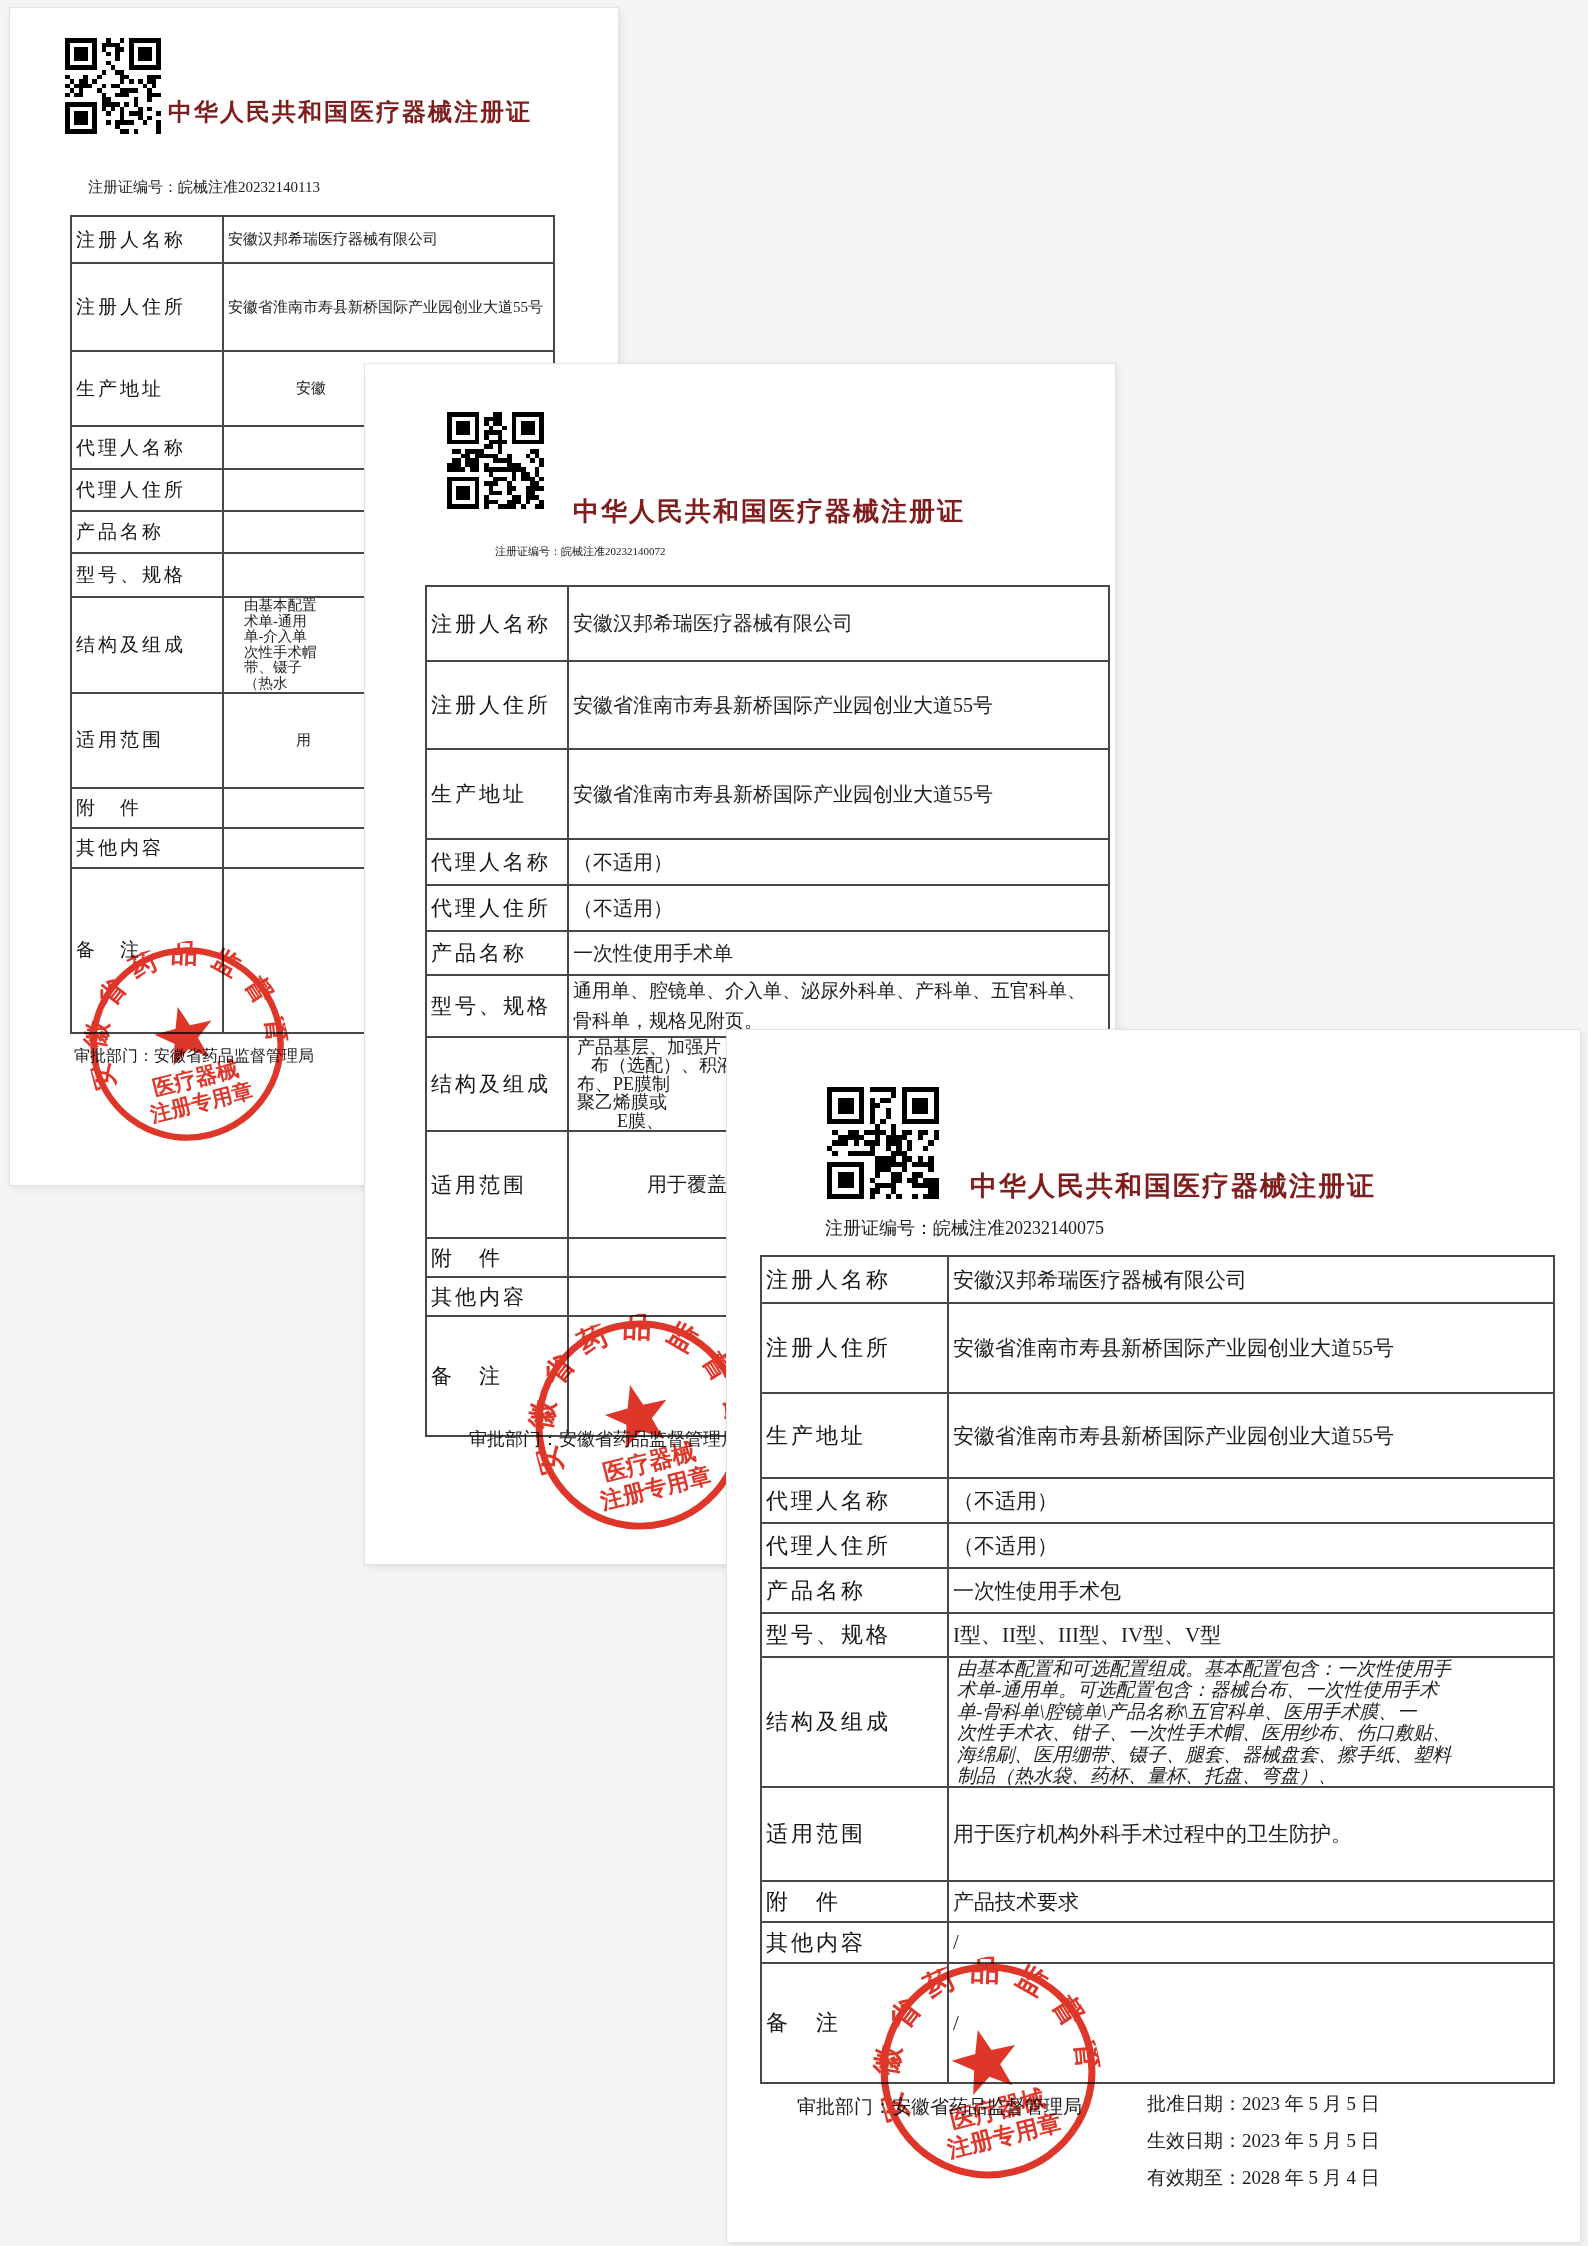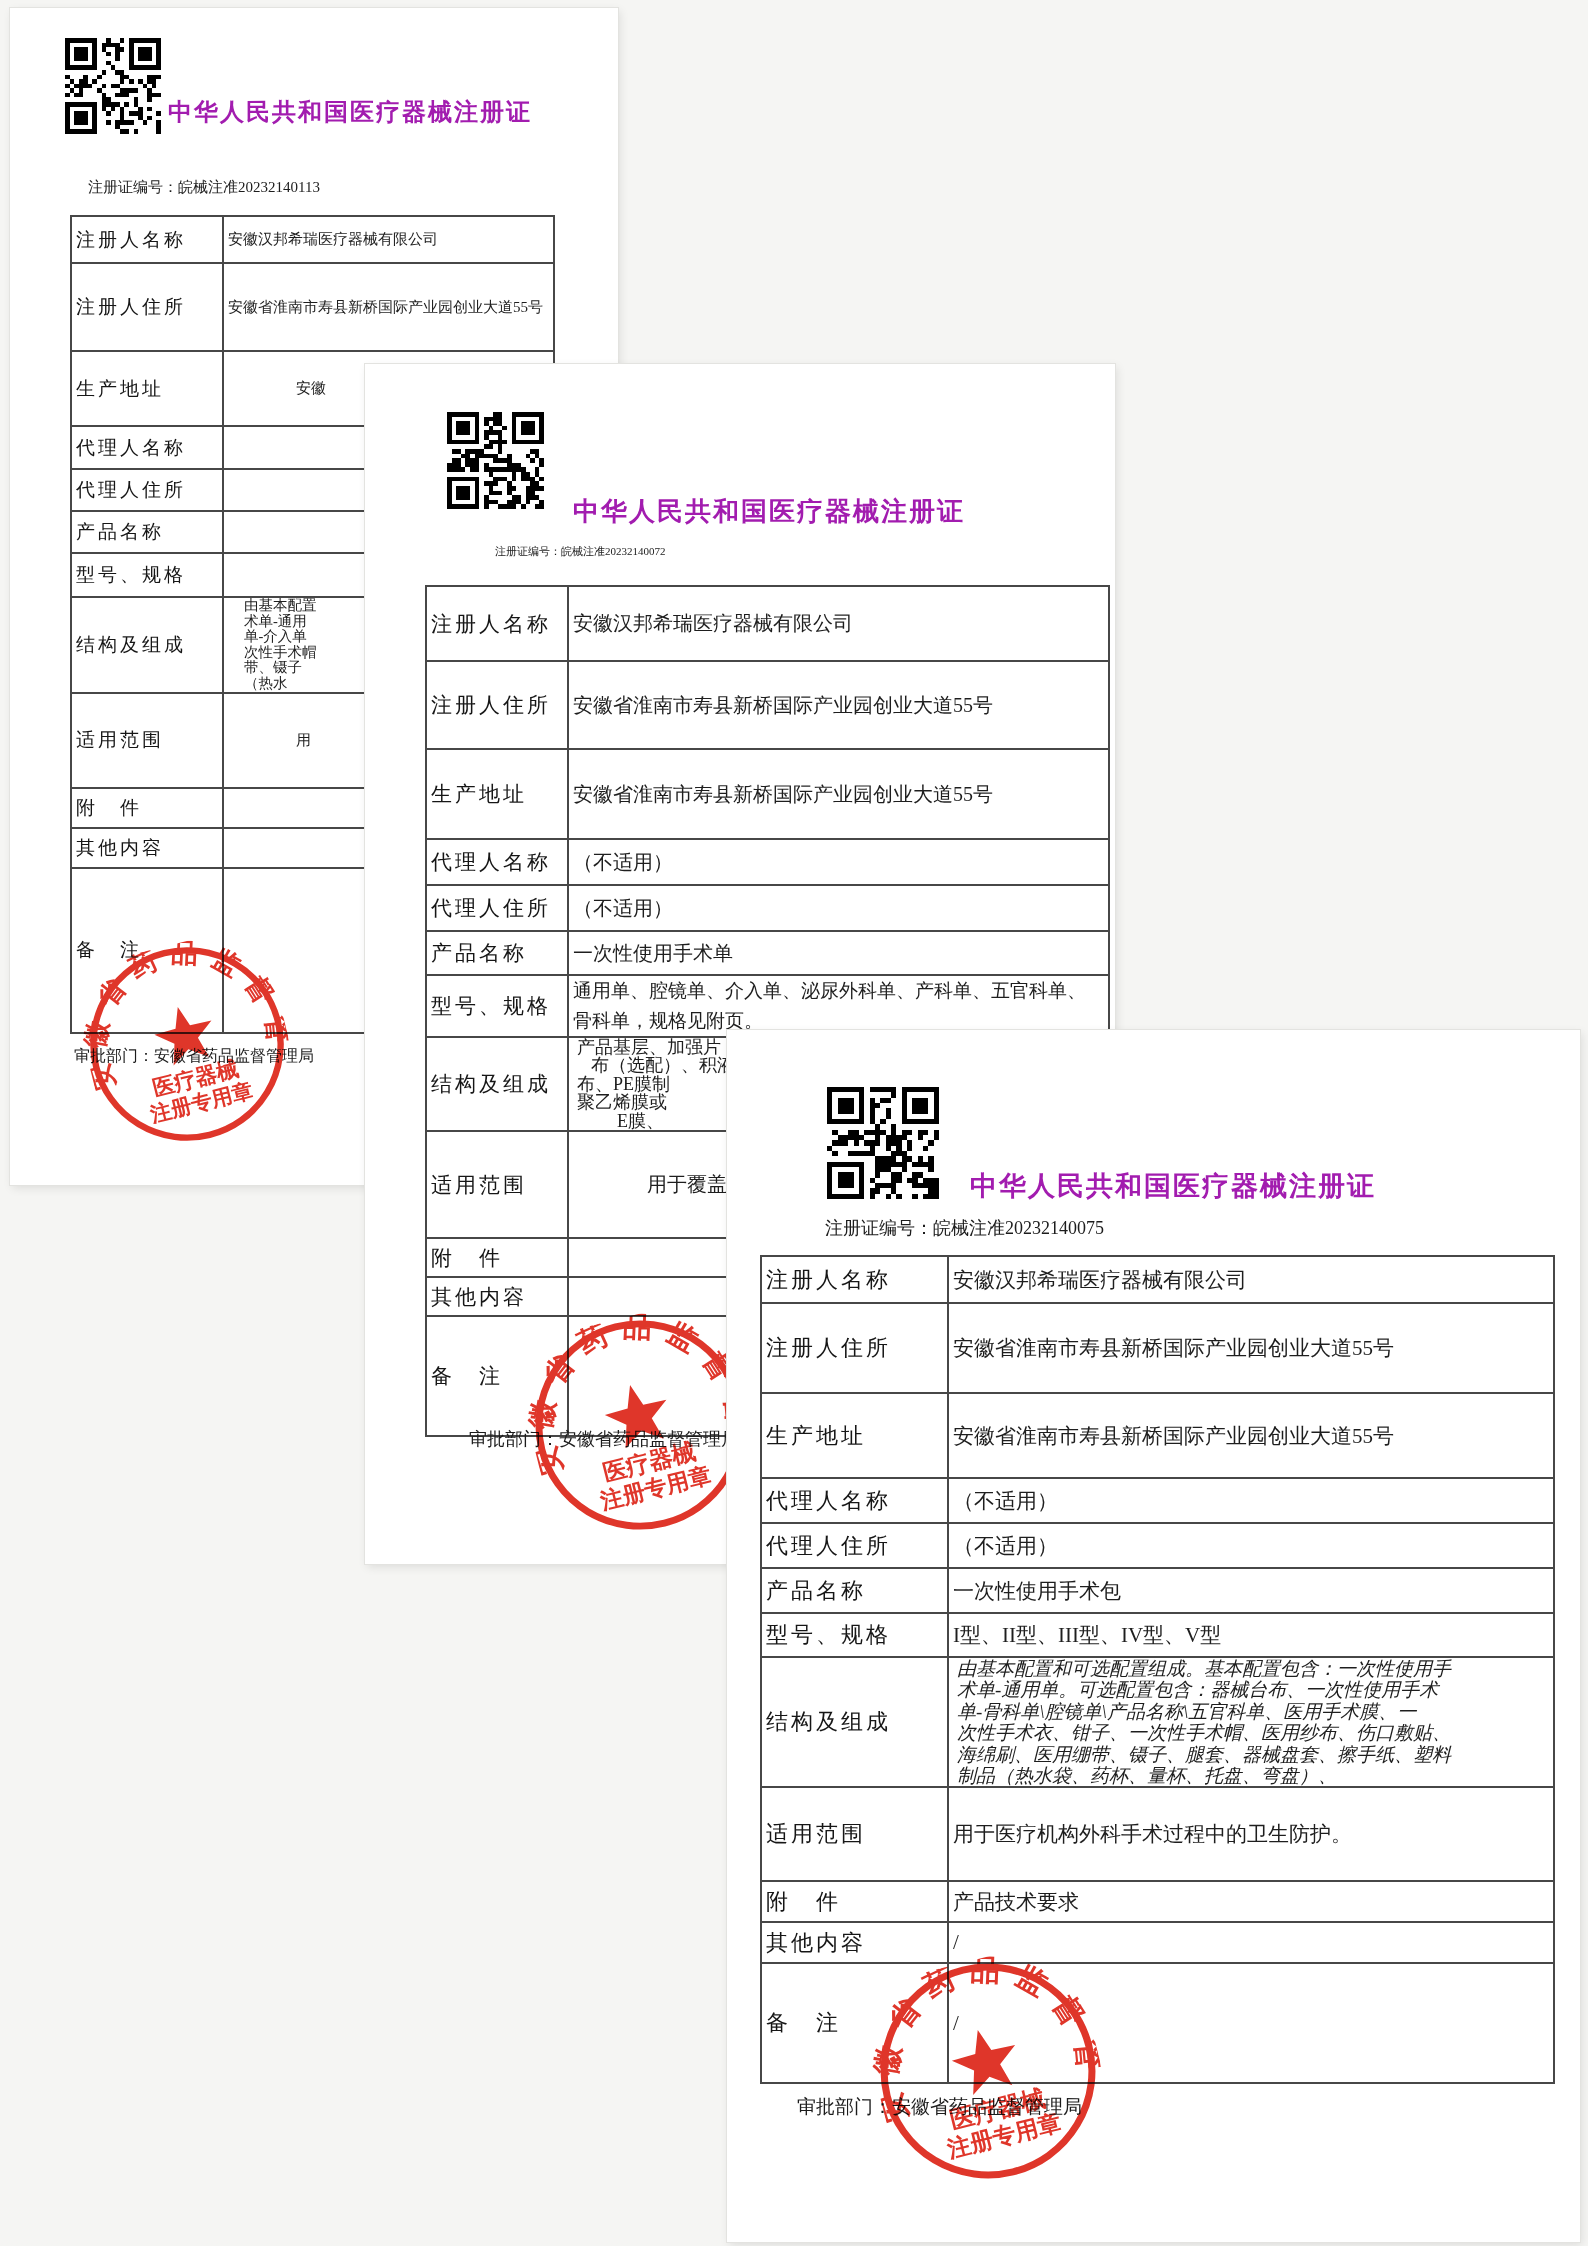--- a/index.html
+++ b/index.html
@@ -1,21 +1,21 @@
 <!DOCTYPE html>
 <html><head>
 <meta charset="utf-8">
 <style>
   html,body{margin:0;padding:0;}
   body{width:1588px;height:2246px;position:relative;background:#f5f5f3;
        font-family:"Liberation Sans",sans-serif;overflow:hidden;}
   .page{position:absolute;background:#ffffff;outline:1px solid #e3e3e0;
         box-shadow:2px 3px 9px rgba(0,0,0,.10);overflow:hidden;}
   .qr{position:absolute;}
-  .cert-title{position:absolute;font-weight:700;color:#a21caf;white-space:nowrap;
+  .cert-title{position:absolute;font-weight:700;color:#7f1d1d;white-space:nowrap;
         letter-spacing:2px;font-family:"Liberation Sans",sans-serif;}
   .regline{position:absolute;font-family:"Liberation Serif",serif;color:#1c1c1c;white-space:nowrap;}
   table.grid{position:absolute;border-collapse:collapse;table-layout:fixed;}
   .grid td{border:2px solid #474747;padding:0 4px;overflow:hidden;}
   .lab{font-weight:400;text-align:left;letter-spacing:3px;color:#161616;
        font-family:"Liberation Sans",sans-serif;}
   .val{text-align:left;font-family:"Liberation Serif",serif;color:#1e1e1e;}
   .vfrag{text-align:left;}
   .vlines{text-align:left;vertical-align:top;padding-top:2px;}
   .ln{white-space:nowrap;}
@@ -973,20 +973,25 @@
           <td class="lab">其他内容</td>
           <td class="val">/</td>
         </tr>
     <tr class="r11">
           <td class="lab">备　注</td>
           <td class="val">/</td>
         </tr>
   </tbody>
     </table>
   <div class="approval">审批部门：安徽省药品监督管理局</div>
+  <div class="dates">
+    <div><span>批准日期：</span><span>2023 年 5 月 5 日</span></div>
+    <div><span>生效日期：</span><span>2023 年 5 月 5 日</span></div>
+    <div><span>有效期至：</span><span>2028 年 5 月 4 日</span></div>
+  </div>
   <div class="seal"><svg viewBox="0 0 220 220" width="100%" height="100%">
         <defs>
           <path id="sealArc3" d="M 26.5 143.7 A 90 90 0 1 1 193.5 143.7" fill="none"></path>
         </defs>
         <circle cx="110" cy="110" r="103" fill="none" stroke="#dd2417" stroke-width="7"></circle>
         <text fill="#dd2417" font-size="29" font-weight="bold" letter-spacing="14" font-family="'Liberation Sans',sans-serif"><textPath href="#sealArc3" startOffset="8">安徽省药品监督管理局</textPath></text>
         <polygon fill="#dd2417" points="110,68 118.2,90.7 142.3,91.5 123.3,106.3 130,129.5 110,116 90,129.5 96.7,106.3 77.7,91.5 101.8,90.7"></polygon>
         <text x="110" y="157" text-anchor="middle" fill="#dd2417" font-size="24" font-weight="bold" font-family="'Liberation Sans',sans-serif">医疗器械</text>
         <text x="110" y="184" text-anchor="middle" fill="#dd2417" font-size="23" font-weight="bold" font-family="'Liberation Sans',sans-serif">注册专用章</text>
       </svg></div>

